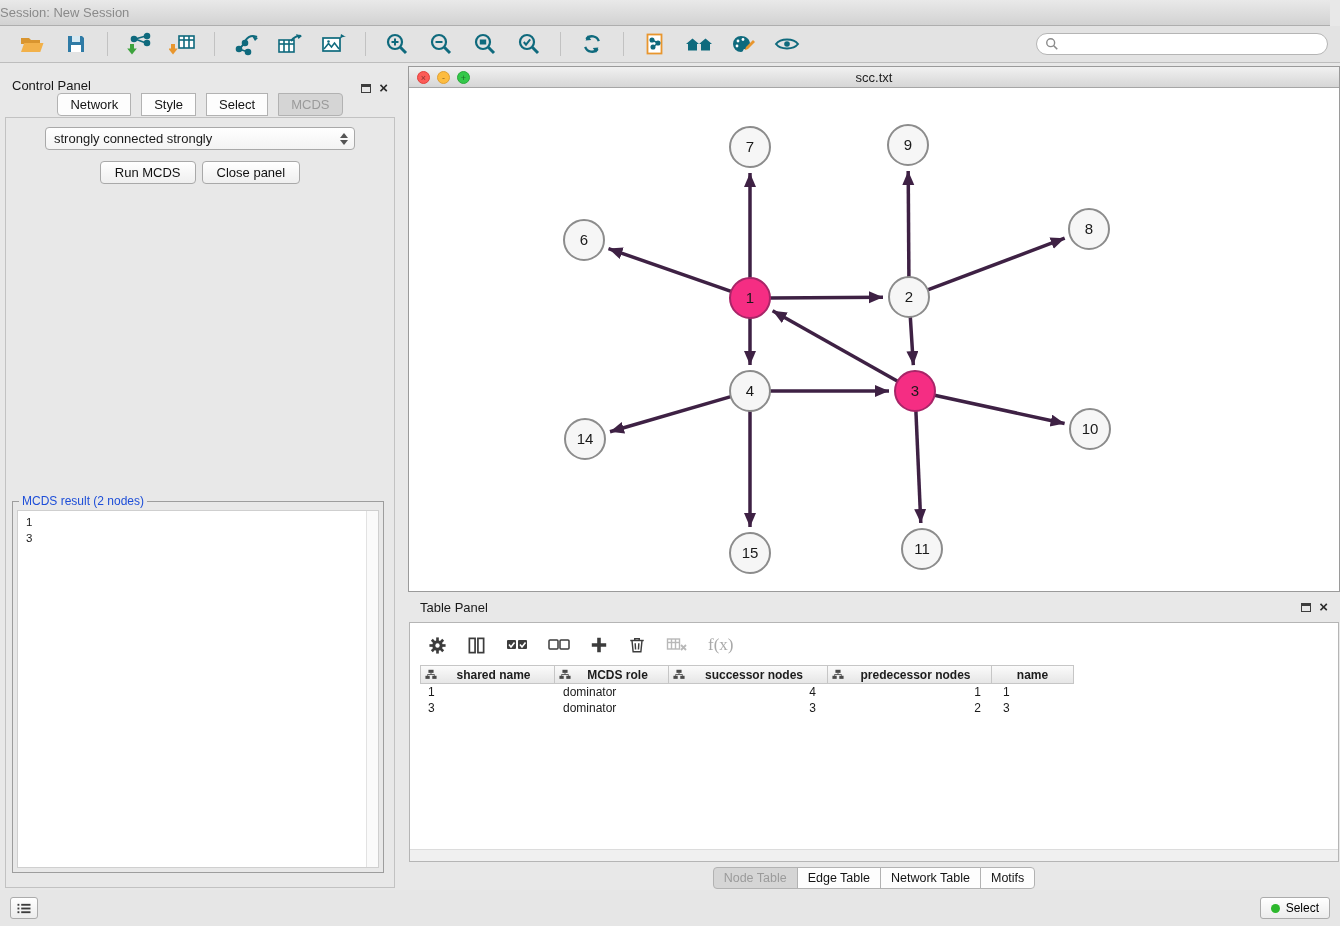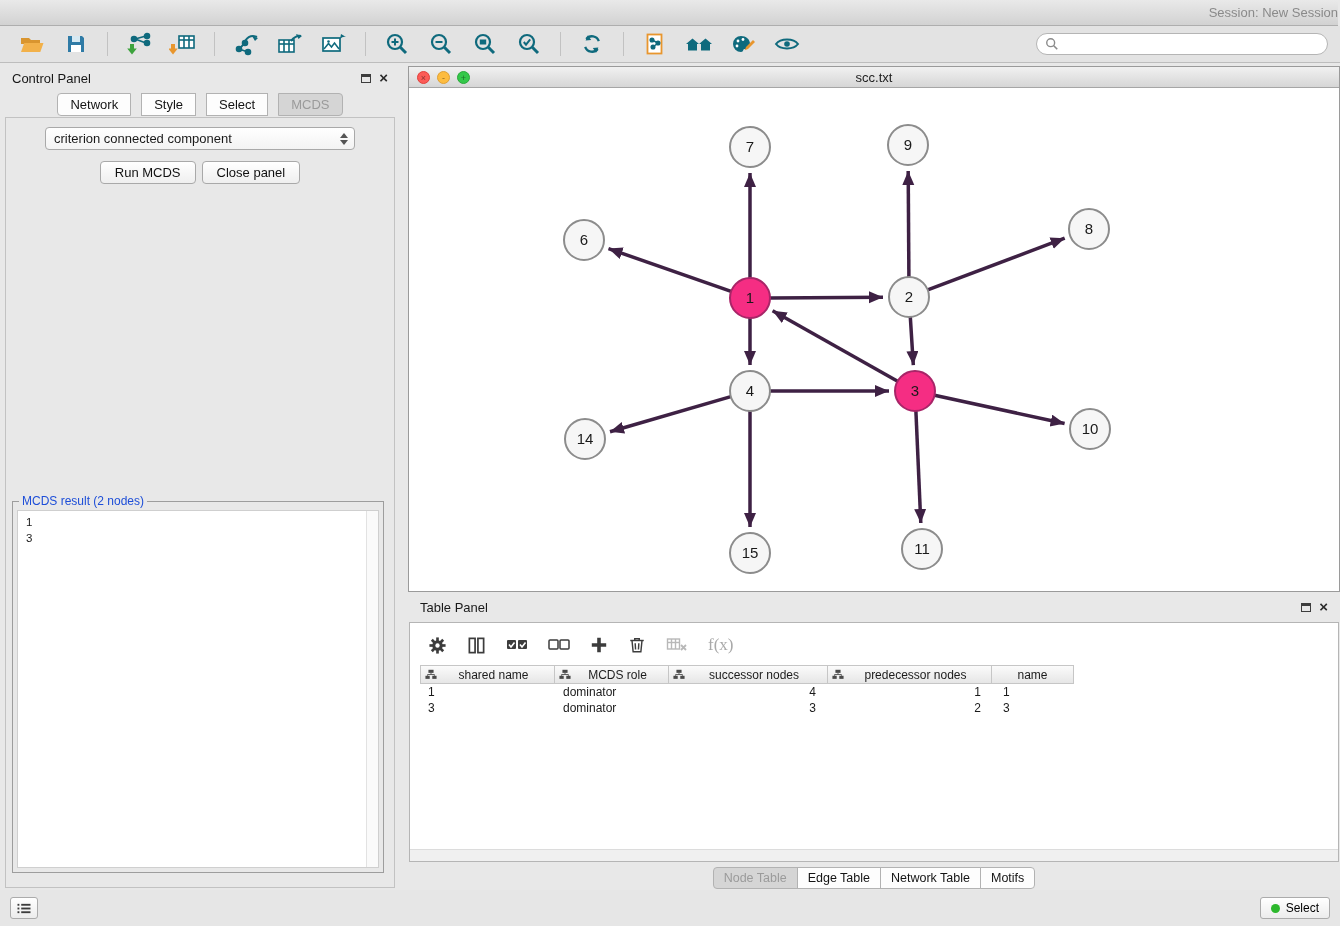--- a/index.html
+++ b/index.html
@@ -1,38 +1,38 @@
 <!DOCTYPE html>
 <html><head>
 <meta charset="utf-8">
 <style>
   * { margin:0; padding:0; box-sizing:border-box; font-family:"Liberation Sans", sans-serif; }
   html,body { width:1340px; height:926px; }
   body { position:relative; background:#e8e8e8; overflow:hidden; font-size:12px; color:#1a1a1a; }
 
   
-  .titlebar { position:absolute; top:0; left:0; right:2px; height:26px;
+  .titlebar { position:absolute; top:0; left:0; right:10px; height:26px;
     background:linear-gradient(#e9e9e9,#d2d2d2); border-bottom:1px solid #aeaeae;
-    text-align:right; line-height:26px; font-size:13px; color:#8a8a8a;padding-left:44px; }
+    text-align:left; line-height:26px; font-size:13px; color:#8a8a8a; }
 
   
   .toolbar { position:absolute; top:26px; left:0; right:0; height:37px;
     background:#e3e3e3; border-bottom:1px solid #bdbdbd;
     display:flex; align-items:center; padding:0 12px; gap:4px; }
   .tbtn { width:40px; height:30px; display:flex; align-items:center; justify-content:center;
     background:transparent; border:none; cursor:pointer; }
   .sep { width:1px; height:24px; background:#c2c2c2; margin:0 7px; }
   .search { margin-left:auto; width:292px; height:22px; background:#fff;
     border:1px solid #b5b5b5; border-radius:11px; display:flex; align-items:center;
     padding:0 8px; gap:5px; }
   .search input { border:none; outline:none; flex:1; font-size:12px; background:transparent; }
 
   
   .control-panel { position:absolute; left:0; top:63px; width:400px; height:827px; }
-  .cp-header { height:30px; display:flex; align-items:center; padding:0 12px; font-size:13px; color:#161616; }
+  .cp-header { height:30px; display:flex; align-items:flex-end; padding:0 12px; font-size:13px; color:#161616; }
   .panel-icons { margin-left:auto; display:flex; align-items:center; gap:8px; }
   .float-icon { width:10px; height:9px; border:1.5px solid #3d3d3d; border-top-width:3px; display:inline-block; }
   .close-icon { font-size:15px; font-weight:bold; color:#2b2b2b; line-height:10px; cursor:pointer; }
   .tabs { display:flex; justify-content:center;gap:11px; }
   .tab { font-size:13px; padding:3px 12px; background:#fdfdfd; border:1px solid #b2b2b2;
     margin-left:-1px; color:#141414; cursor:pointer; }
   .tab:first-child { border-radius:4px 0 0 4px; margin-left:0; }
   .tab:last-child { border-radius:0 4px 4px 0; }
   .tab.active { background:#d5d5d5; color:#9b9b9b; }
   .cp-content { position:absolute; left:5px; right:5px; top:54px; bottom:2px;
@@ -70,21 +70,21 @@
   
   .table-panel { position:absolute; left:408px; top:592px; width:932px; height:298px; }
   .tp-header { height:30px; display:flex; align-items:center; padding:0 12px; font-size:13px; }
   .tp-body { position:absolute; top:30px; left:1px; right:1px; bottom:28px; background:#fff;
     border:1px solid #b5b5b5; }
   .tp-toolbar { display:flex; align-items:center; gap:20px; padding:12px 0 10px 18px; }
   .tp-tbtn { background:none; border:none; display:flex; align-items:center; cursor:pointer; }
   .fx { font-family:"Liberation Serif", serif; font-size:17px; color:#a9a9a9; }
   .tbl-header { display:flex; margin-left:10px; }
   .th { height:19px; background:linear-gradient(#fbfbfb,#e6e6e6); border:1px solid #c6c6c6;
-    margin-left:-1px; display:flex; align-items:center; font-size:12px; color:#1c1c1c; padding:0 4px; cursor:pointer; }
+    margin-left:-1px; display:flex; align-items:center; font-size:12px; color:#1c1c1c; padding:0 4px; cursor:pointer;font-weight:bold; }
   .th:first-child { margin-left:0; }
   .th .lbl { flex:1; text-align:center; }
   .tbl-row { display:flex; margin-left:10px; height:16px; font-size:12px; cursor:default; }
   .td { display:flex; align-items:center; }
   .td.num { justify-content:flex-end; padding-right:14px; }
   .td.txt { padding-left:8px; }
   .c0 { width:135px; } .c1 { width:115px; } .c2 { width:160px; } .c3 { width:165px; } .c4 { width:83px; }
   .h-scroll { position:absolute; left:0; right:0; bottom:0; height:12px; background:#f0f0f0; border-top:1px solid #dcdcdc; }
   .tp-tabs { position:absolute; bottom:1px; left:0; right:0; display:flex; justify-content:center; }
   .tp-tabs .tab { font-size:12.5px; padding:3px 10px; }
@@ -274,21 +274,21 @@
     </span>
   </div>
   <div class="tabs">
     <button class="tab">Network</button>
     <button class="tab">Style</button>
     <button class="tab">Select</button>
     <button class="tab active">MCDS</button>
   </div>
   <div class="cp-content">
     <div class="dropdown">
-      <span>criterion connected component</span>
+      <span>strongly connected strongly</span>
       <span class="stepper">
           <i class="up"></i>
           <i class="dn"></i>
         </span>
     </div>
     <div class="btn-row">
       <button class="btn">Run MCDS</button>
       <button class="btn">Close panel</button>
     </div>
     <fieldset class="result-fieldset">

